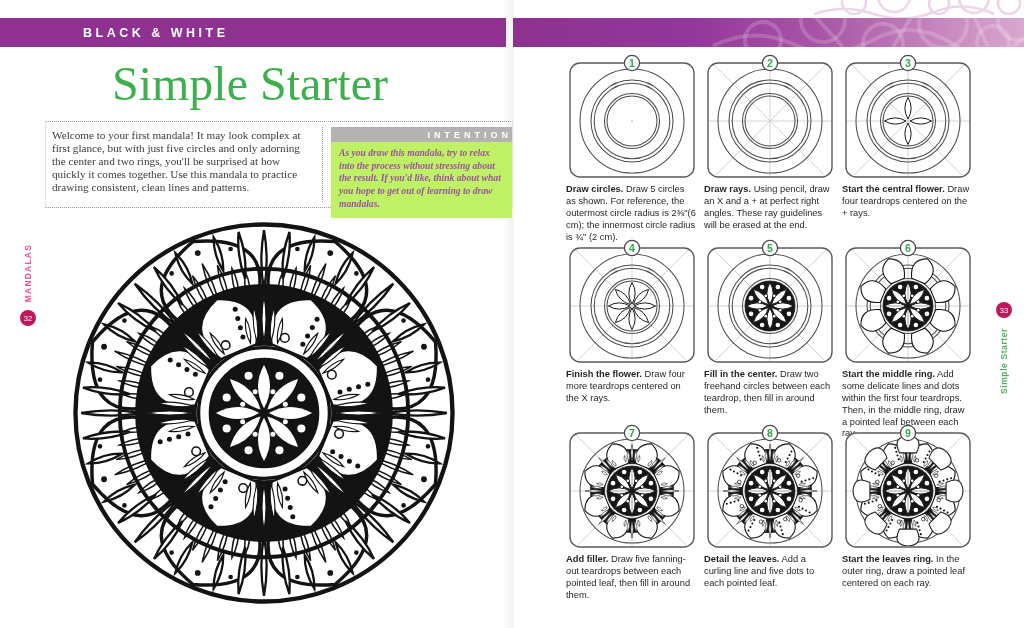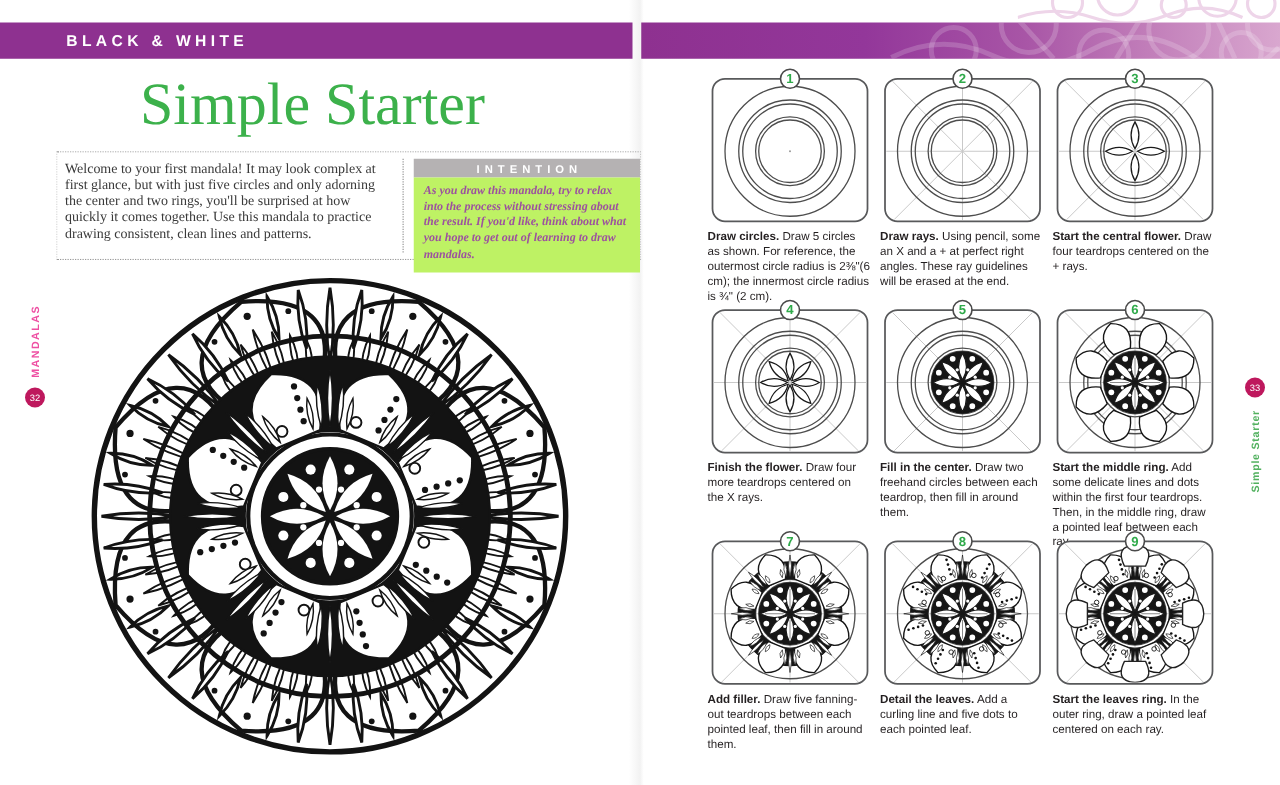--- a/index.html
+++ b/index.html
@@ -4,41 +4,41 @@
 <style>
   * { margin:0; padding:0; box-sizing:border-box; }
   html,body { width:1024px; height:628px; background:#fff; overflow:hidden;
     font-family:"Liberation Sans", sans-serif; }
   .page { position:relative; width:1024px; height:628px; background:#fff; }
 
   
   .hdr-left { position:absolute; left:0; top:18px; width:506px; height:29px;
     background:#8e3190; display:flex; align-items:center; }
   .hdr-left span { color:#fff; font-size:12.5px; font-weight:bold; letter-spacing:3.5px;
-    padding-left:53px; }
+    padding-left:83px; }
   .hdr-right { position:absolute; left:513px; top:18px; width:511px; height:29px;
     background:linear-gradient(90deg,#8e3190 0%,#93379a 35%,#a855a6 60%,#c27fba 80%,#d9a7cf 100%);
     overflow:hidden; }
   .corner-doodle { position:absolute; right:0; top:0; width:210px; height:18px; overflow:hidden; }
   .gutter { position:absolute; left:503px; top:0; width:20px; height:628px;
     background:linear-gradient(90deg, rgba(0,0,0,0) 0%, rgba(90,90,90,0.08) 45%, rgba(0,0,0,0) 60%);
     pointer-events:none; }
 
   
   .title { position:absolute; left:112px; top:56px; width:420px;
     font-family:"Liberation Serif", serif; font-weight:400;
     font-size:48px; color:#3cb14b; letter-spacing:0px; }
   .intro-row { position:absolute; left:45px; top:121px; width:468px; height:87px;
     border-top:1px dotted #9a9a9a; border-bottom:1px dotted #9a9a9a;
     border-left:1px dotted #c9c9c9; border-right:1px dotted #c9c9c9;
     display:flex; }
   .intro-text { width:268px; padding:7px 10px 0 6px;
     font-family:"Liberation Serif", serif; font-size:11.2px; line-height:1.16; color:#3a3a3a; }
   .intention { flex:1; border-left:1px dotted #9a9a9a; margin:5px 0 5px 8px; padding-left:8px; }
-  .intention-head { background:#b5b2b3; color:#fff; text-align:center;
+  .intention-head { background:#b5b2b3; color:#fff; text-align:right;
     font-size:9px; font-weight:bold; letter-spacing:4px; padding:3px 0 2px 4px; }
   .intention-body { background:#bef264; color:#9c519f; font-family:"Liberation Serif", serif;
     font-style:italic; font-weight:bold; font-size:9.6px; line-height:1.32; padding:5px 8px 8px 8px; }
   .mandala-wrap { position:absolute; left:62px; top:211px; width:404px; height:404px; }
 
   
   .rail { position:absolute; display:flex; flex-direction:column; align-items:center; }
   .rail-left { left:18px; top:244px; width:20px; }
   .rail-right { left:994px; top:302px; width:20px; }
   .vert { writing-mode:vertical-rl; transform:rotate(180deg); }
@@ -402,21 +402,21 @@
             <line x1="-1.18" y1="141.18" x2="133.18" y2="6.82" stroke="#c9c9c9" stroke-width="0.8"></line>
             <circle cx="66" cy="74" r="52" fill="none" stroke="#4d4d4d" stroke-width="1.05"></circle>
             <circle cx="66" cy="74" r="41" fill="none" stroke="#4d4d4d" stroke-width="1.05"></circle>
             <circle cx="66" cy="74" r="37.8" fill="none" stroke="#4d4d4d" stroke-width="1.05"></circle>
             <circle cx="66" cy="74" r="27.5" fill="none" stroke="#4d4d4d" stroke-width="1.05"></circle>
             <circle cx="66" cy="74" r="25" fill="none" stroke="#4d4d4d" stroke-width="1.05"></circle>
           </g>
           <circle cx="66" cy="16" r="7.6" fill="#fff" stroke="#4a4a4a" stroke-width="1.3"></circle>
           <text x="66" y="19.6" text-anchor="middle" font-size="10.5" font-weight="bold" font-family="Liberation Sans, sans-serif" fill="#2faa4a">2</text>
         </svg>
-      <figcaption class="caption"><b>Draw rays.</b> <span>Using pencil, some an X and a + at perfect right angles. These ray guidelines will be erased at the end.</span></figcaption>
+      <figcaption class="caption"><b>Draw rays.</b> <span>Using pencil, draw an X and a + at perfect right angles. These ray guidelines will be erased at the end.</span></figcaption>
     </figure>
     <figure class="step">
       <svg class="diagram" viewBox="0 0 132 134">
           <defs>
             <clipPath id="clip3">
               <rect x="5" y="17" width="122" height="112" rx="9"></rect>
             </clipPath>
           </defs>
           <rect x="4" y="16" width="124" height="114" rx="10" fill="#fff" stroke="#58595b" stroke-width="1.4"></rect>
           <g clip-path="url(#clip3)">

